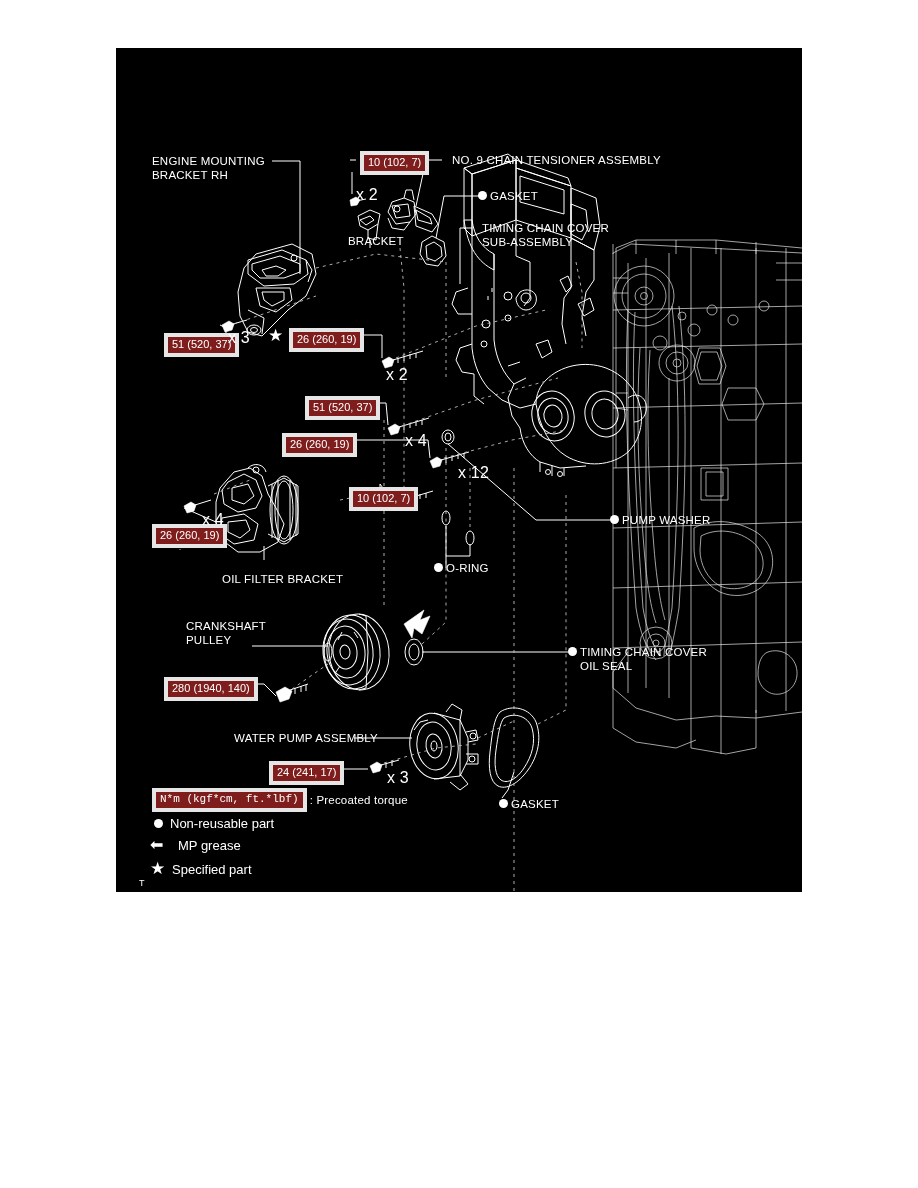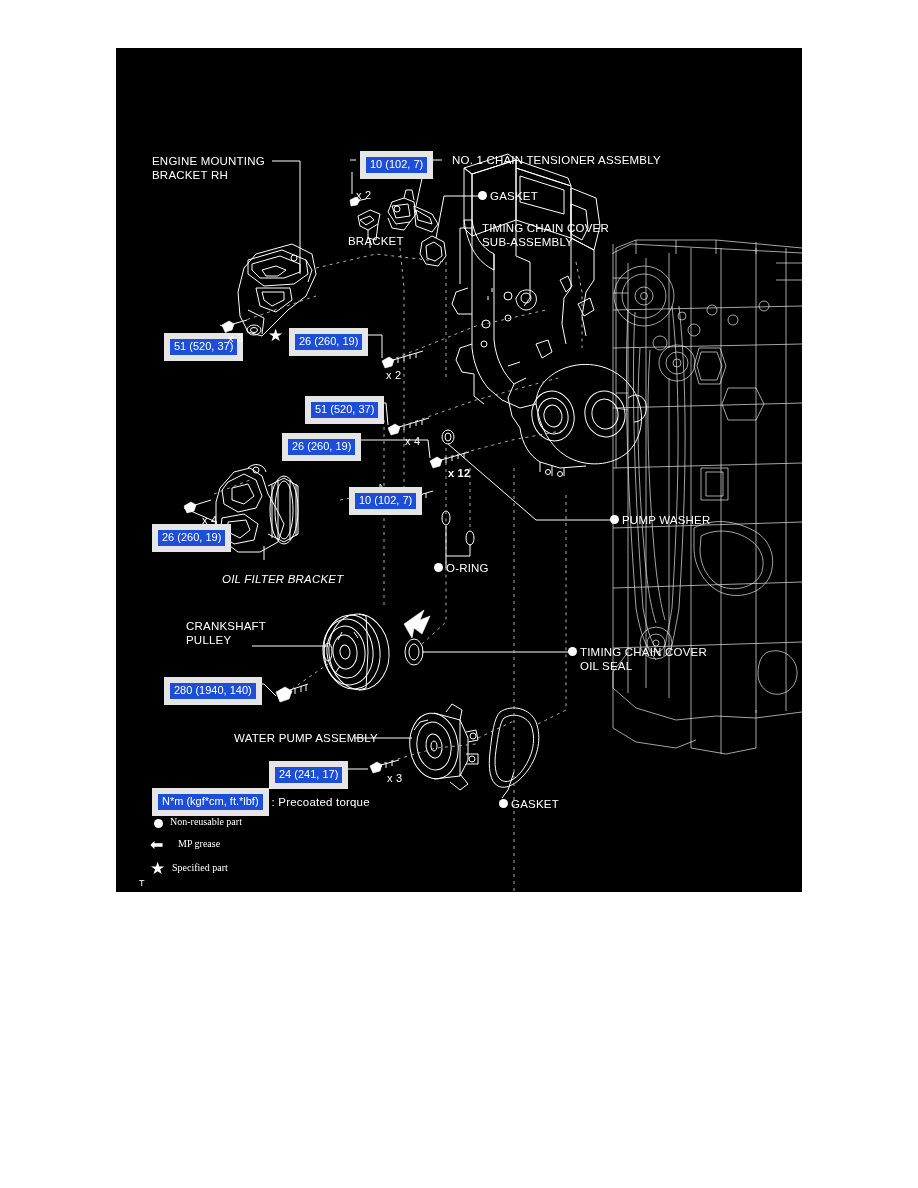--- a/index.html
+++ b/index.html
@@ -1,25 +1,25 @@
 <!DOCTYPE html>
 <html><head>
 <meta charset="utf-8">
 <style>
   html,body{margin:0;padding:0;background:#ffffff;}
   body{width:918px;height:1188px;font-family:"Liberation Sans",sans-serif;overflow:hidden;}
   #page{position:relative;width:918px;height:1188px;background:#ffffff;margin-top:16px;}
   #figure{position:absolute;left:116px;top:32px;width:686px;height:844px;background:#000000;overflow:hidden;}
   .lbl{position:absolute;color:#ffffff;font-family:"Liberation Sans",sans-serif;font-size:11.5px;line-height:14px;letter-spacing:.2px;white-space:pre;}
-  .lbl.sm{font-size:11px;}
-  .torque{position:absolute;color:#ffffff;font-size:11px;line-height:13px;border:6px solid #e5e5e5;padding:1px 4px 2px 4px;white-space:nowrap;background:#1d4ed8;}
+  .lbl.sm{font-size:16px;}
+  .torque{position:absolute;color:#ffffff;font-size:11px;line-height:13px;border:4px solid #e5e5e5;padding:1px 4px 2px 4px;white-space:nowrap;background:#7f1d1d;}
   .dot{position:absolute;width:9px;height:9px;border-radius:50%;background:#ffffff;}
   .star{position:absolute;color:#ffffff;font-size:17px;line-height:17px;}
   .arrowg{position:absolute;color:#ffffff;font-size:16px;line-height:16px;}
-  .legrow{position:absolute;color:#ffffff;font-size:10px;white-space:nowrap;font-family:Liberation Serif, serif;}
+  .legrow{position:absolute;color:#ffffff;font-size:13px;white-space:nowrap;}
   svg{position:absolute;left:0;top:0;overflow:visible;}
   .p{fill:none;stroke:#ffffff;stroke-width:1;}
   .pf{fill:#ffffff;stroke:#ffffff;stroke-width:.6;}
   .pd{fill:none;stroke:#bfbfbf;stroke-width:.9;stroke-dasharray:3 4;}
   .thin{fill:none;stroke:#e8e8e8;stroke-width:.7;}
   .tiny{position:absolute;color:#ffffff;font-size:9px;}
 </style>
 </head>
 <body>
 
@@ -335,29 +335,29 @@
       <g>
         <path class="pf" d="M288,576 L308,562 L304,572 L314,568 L306,586 L298,580 L296,590 Z"></path>
       </g>
     </svg>
 
     <div class="lbl" style="left:36px;top:106px;">ENGINE MOUNTING
 BRACKET RH</div>
 
     <div class="lbl" style="left:232px;top:186px;">BRACKET</div>
 
-    <div class="lbl" style="left:336px;top:105px;">NO. 1 CHAIN TENSIONER ASSEMBLY</div>
+    <div class="lbl" style="left:336px;top:105px;">NO. 9 CHAIN TENSIONER ASSEMBLY</div>
 
     <div class="dot" style="left:362px;top:143px;"></div>
     <div class="lbl" style="left:374px;top:141px;">GASKET</div>
 
     <div class="lbl" style="left:366px;top:173px;">TIMING CHAIN COVER
 SUB-ASSEMBLY</div>
 
-    <div class="lbl" style="left:106px;top:524px;font-style:italic;">OIL FILTER BRACKET</div>
+    <div class="lbl" style="left:106px;top:524px;">OIL FILTER BRACKET</div>
 
     <div class="dot" style="left:318px;top:515px;"></div>
     <div class="lbl" style="left:330px;top:513px;">O-RING</div>
 
     <div class="dot" style="left:494px;top:467px;"></div>
     <div class="lbl" style="left:506px;top:465px;">PUMP WASHER</div>
 
     <div class="lbl" style="left:70px;top:571px;">CRANKSHAFT
 PULLEY</div>
 
@@ -377,34 +377,34 @@
     <div class="lbl sm" style="left:112px;top:283px;">x 3</div>
 
     <div class="star" style="left:152px;top:279px;">★</div>
     <div class="torque" style="left:173px;top:280px;">26 (260, 19)</div>
     <div class="lbl sm" style="left:270px;top:320px;">x 2</div>
 
     <div class="torque" style="left:189px;top:348px;">51 (520, 37)</div>
     <div class="lbl sm" style="left:289px;top:386px;">x 4</div>
 
     <div class="torque" style="left:166px;top:385px;">26 (260, 19)</div>
-    <div class="lbl sm" style="left:332px;top:418px;font-weight:bold;">x 12</div>
+    <div class="lbl sm" style="left:342px;top:418px;">x 12</div>
 
     <div class="torque" style="left:233px;top:439px;">10 (102, 7)</div>
 
     <div class="torque" style="left:36px;top:476px;">26 (260, 19)</div>
     <div class="lbl sm" style="left:86px;top:465px;">x 4</div>
 
     <div class="torque" style="left:48px;top:629px;">280 (1940, 140)</div>
 
     <div class="torque" style="left:153px;top:713px;">24 (241, 17)</div>
     <div class="lbl sm" style="left:271px;top:723px;">x 3</div>
 
     <div style="position:absolute;left:36px;top:740px;display:flex;align-items:center;">
-      <span class="torque" style="position:relative;left:0;top:0;">N*m (kgf*cm, ft.*lbf)</span>
+      <span class="torque" style="position:relative;left:0;top:0;font-family:Liberation Mono, monospace;">N*m (kgf*cm, ft.*lbf)</span>
       <span class="lbl" style="position:relative;left:0;top:0;margin-left:3px;">: Precoated torque</span>
     </div>
 
     <div class="dot" style="left:38px;top:771px;"></div>
     <div class="legrow" style="left:54px;top:768px;">Non-reusable part</div>
 
     <div class="arrowg" style="left:34px;top:789px;">⬅</div>
     <div class="legrow" style="left:62px;top:790px;text-align:center;">MP grease</div>
 
     <div class="star" style="left:34px;top:812px;">★</div>

